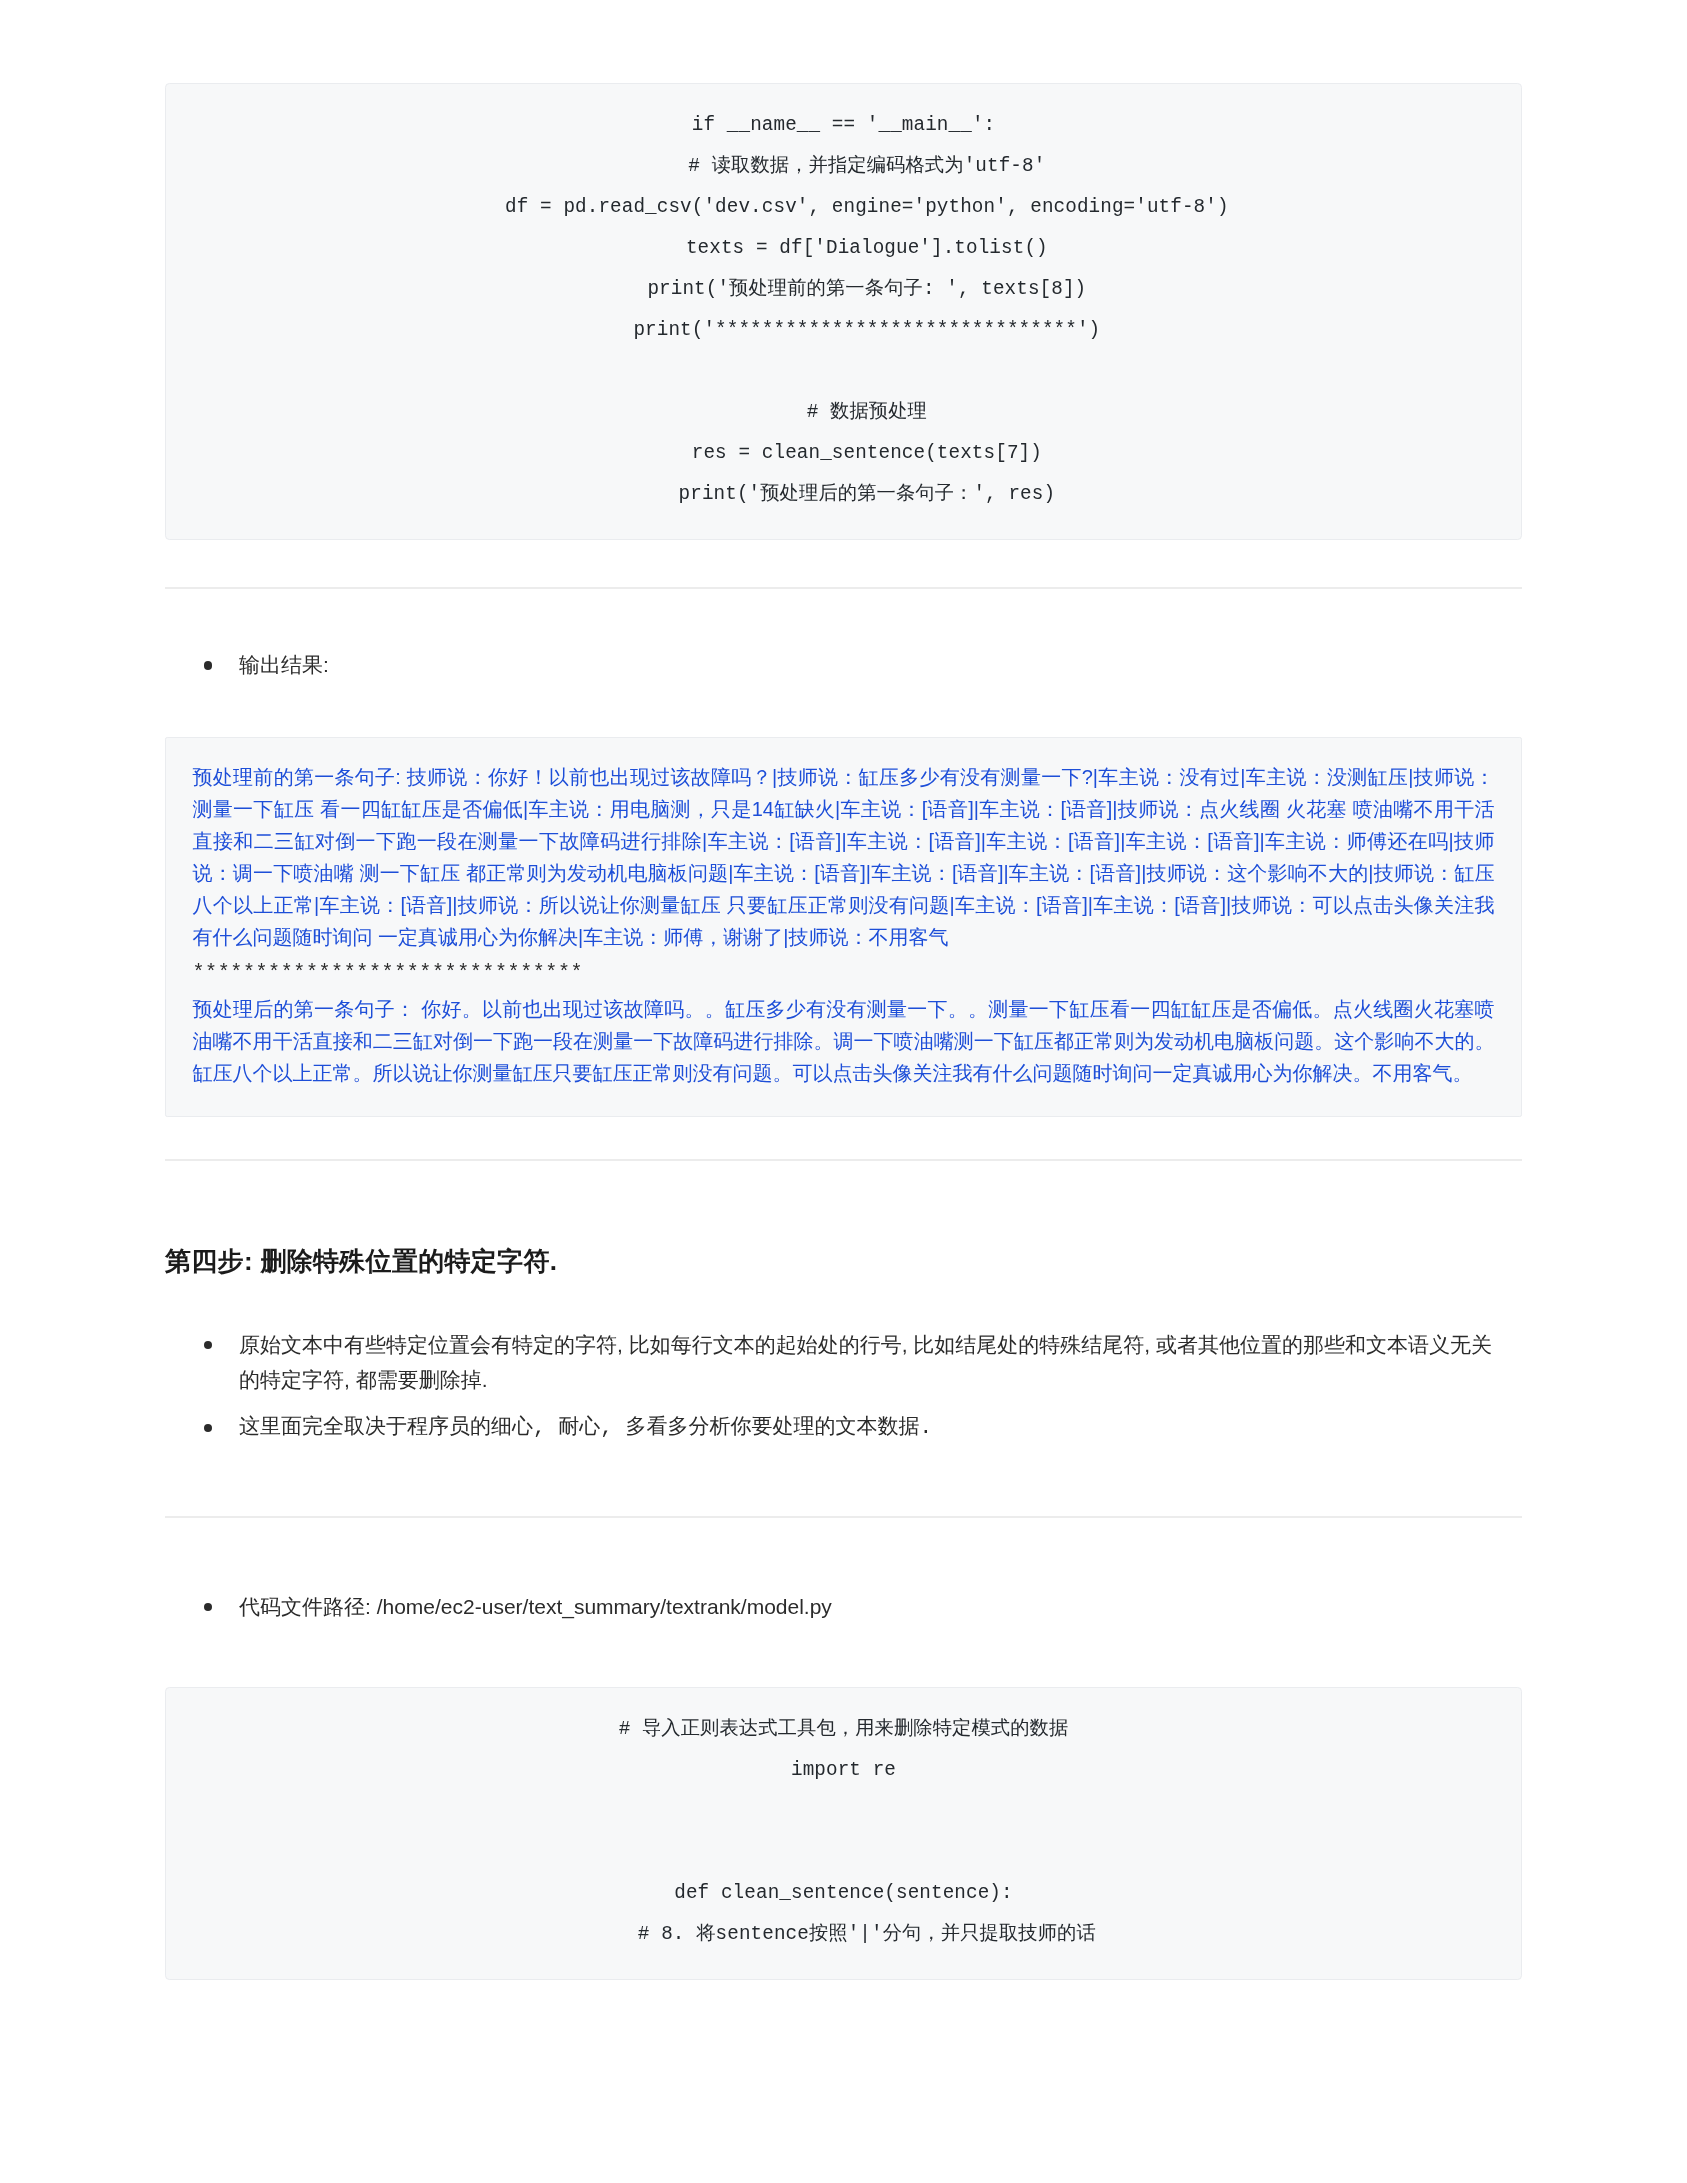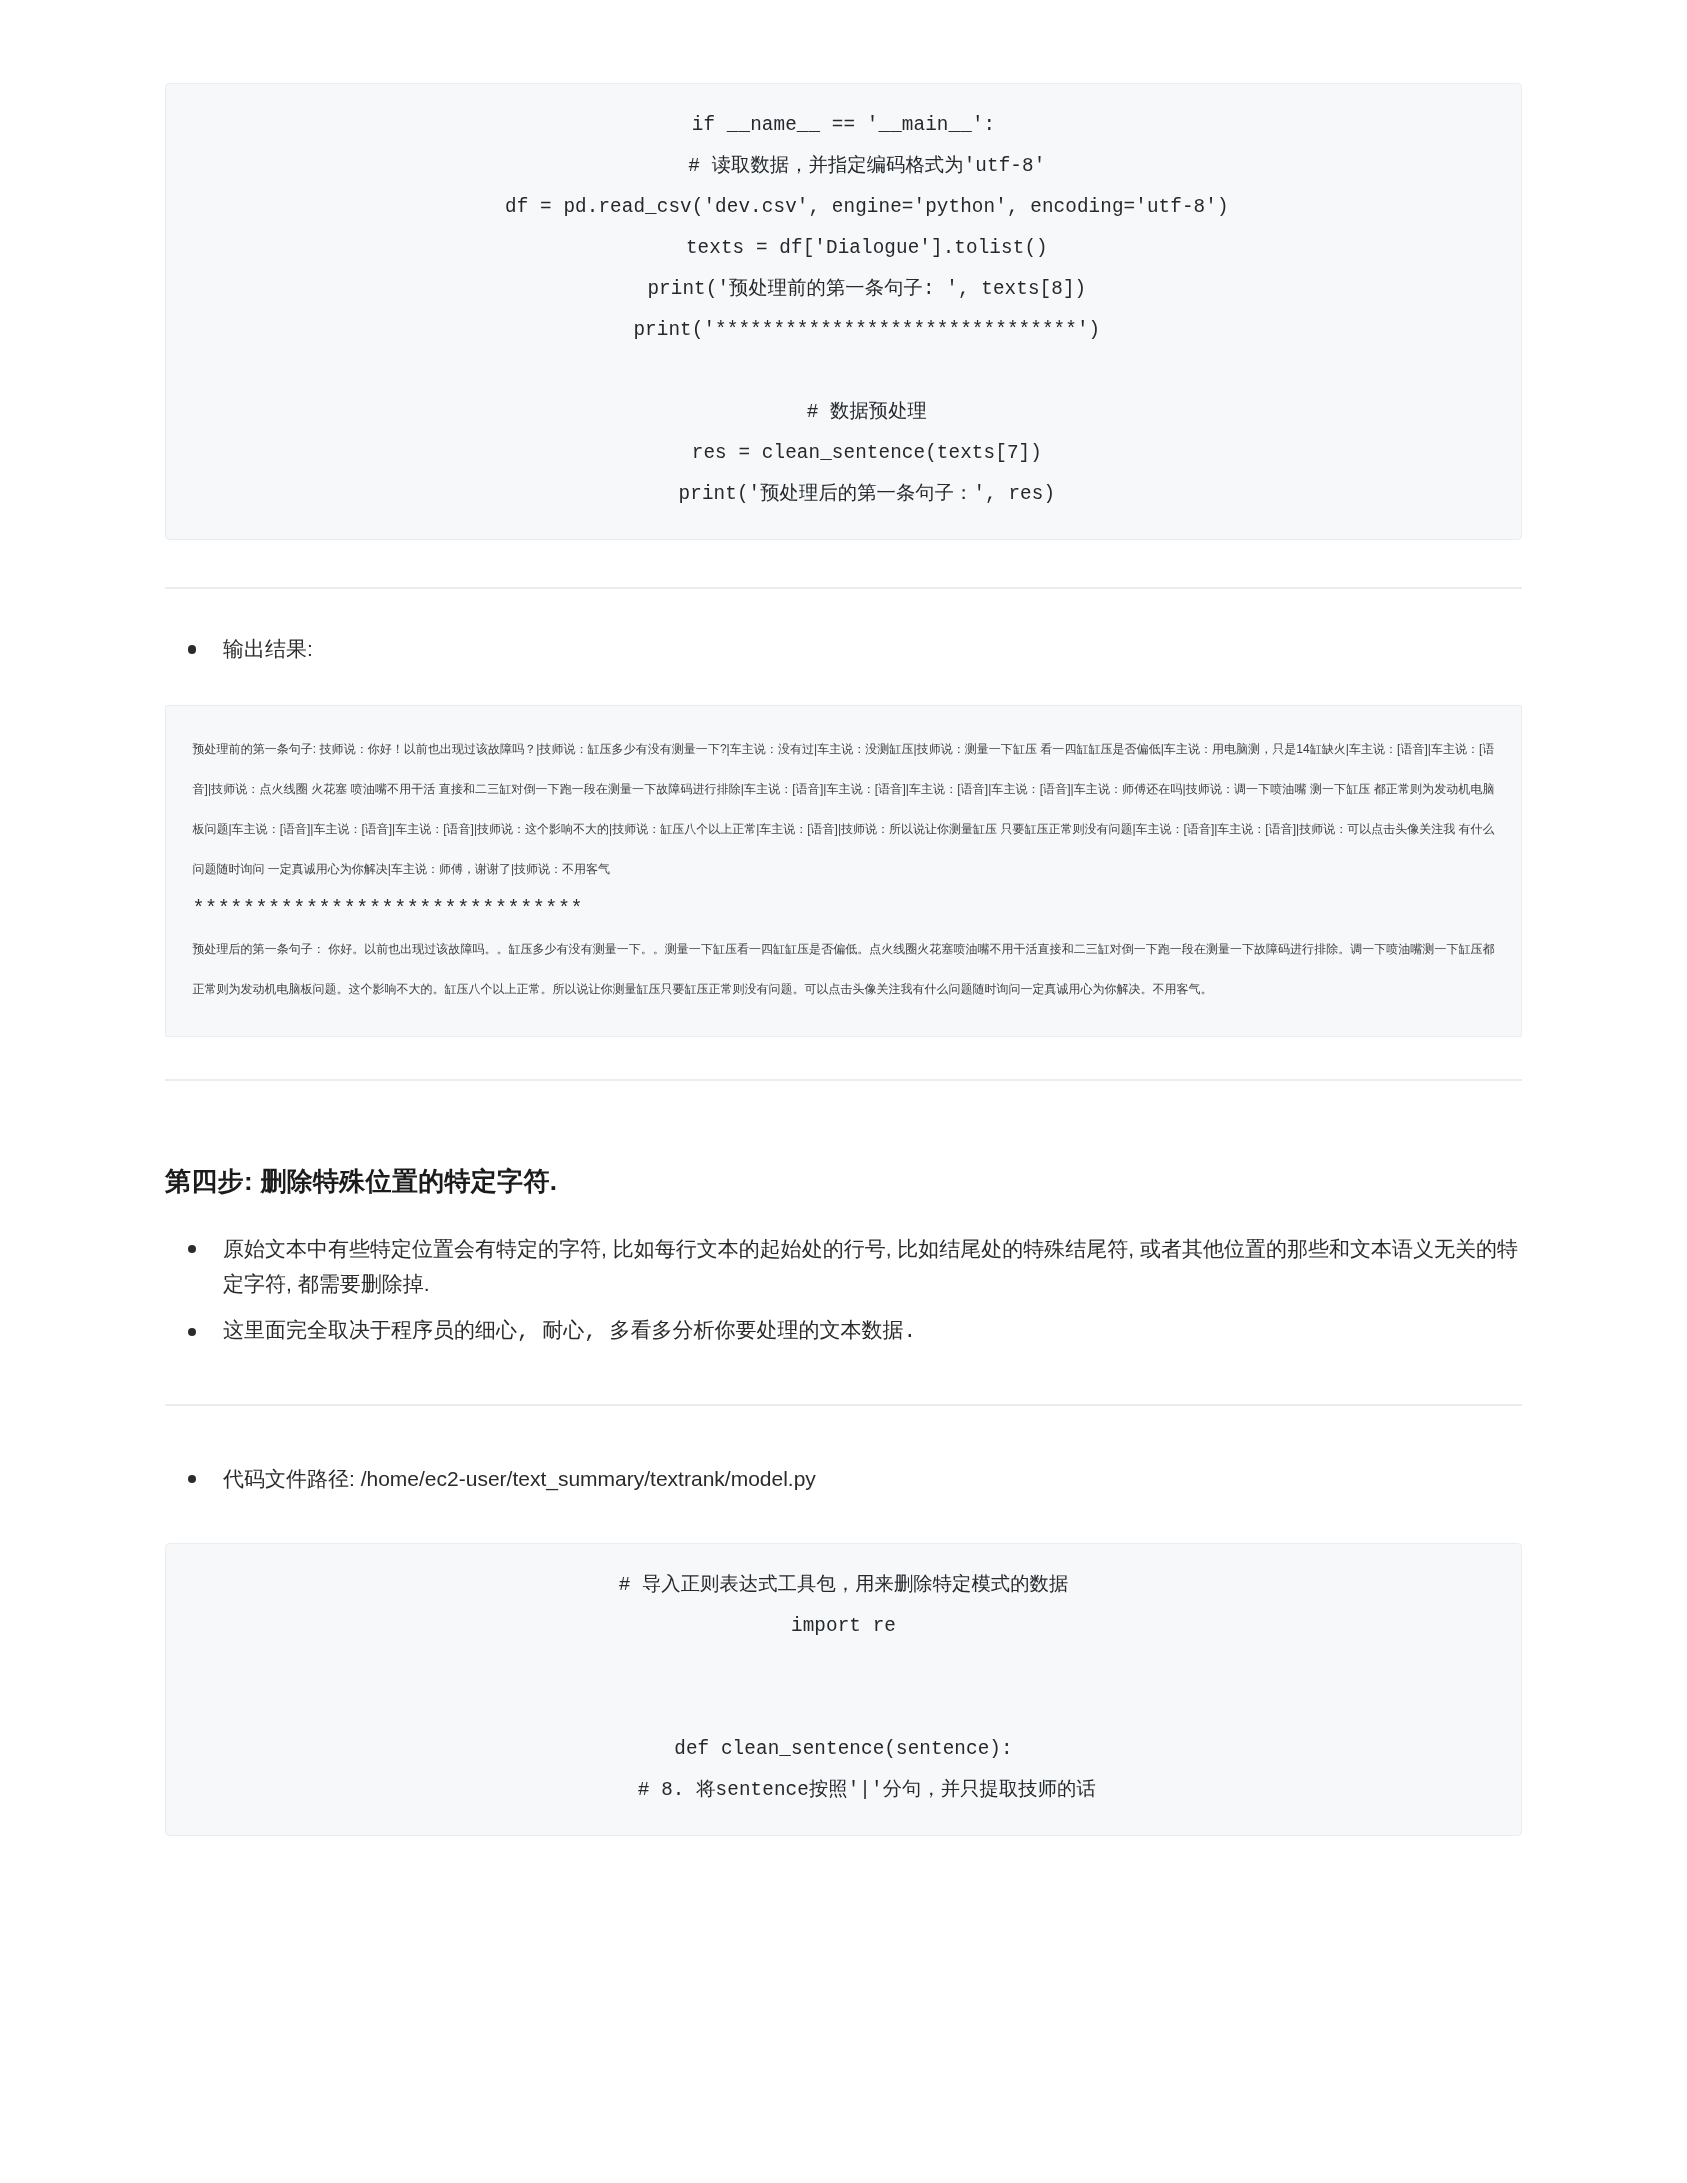--- a/index.html
+++ b/index.html
@@ -45,23 +45,23 @@
   .output-block {
     background: #f7f8f9;
     border: 1.1px solid #eaecef;
     border-radius: 2.2px;
     padding: 23px 26.5px 26.5px 26.5px;
     margin: 0;
     box-sizing: border-box;
   }
   .output-para {
     font-family: "Liberation Sans", "DejaVu Sans", sans-serif;
-    font-size: 12px;
-    line-height: 40px;
-    color: #404040;
+    font-size: 20px;
+    line-height: 32px;
+    color: #1d4ed8;
     margin: 0;
     text-align: justify;
     text-justify: inter-character;
     word-break: break-all;
   }
   .output-stars {
     font-family: "Liberation Mono", "DejaVu Sans Mono", monospace;
     font-size: 20px;
     line-height: 40px;
     color: #2b2b2b;
@@ -74,21 +74,21 @@
   .divider {
     height: 0;
     border: none;
     border-top: 2.2px solid #ececec;
     margin: 0;
   }
 
   
   ul.bullets {
     list-style: none;
-    margin: 0;
+    margin: 16px;
     padding: 0;
   }
   ul.bullets > li {
     position: relative;
     padding-left: 58px;
     font-size: 21px;
     line-height: 35px;
     color: #2b2b2b;
     margin: 0;
   }

